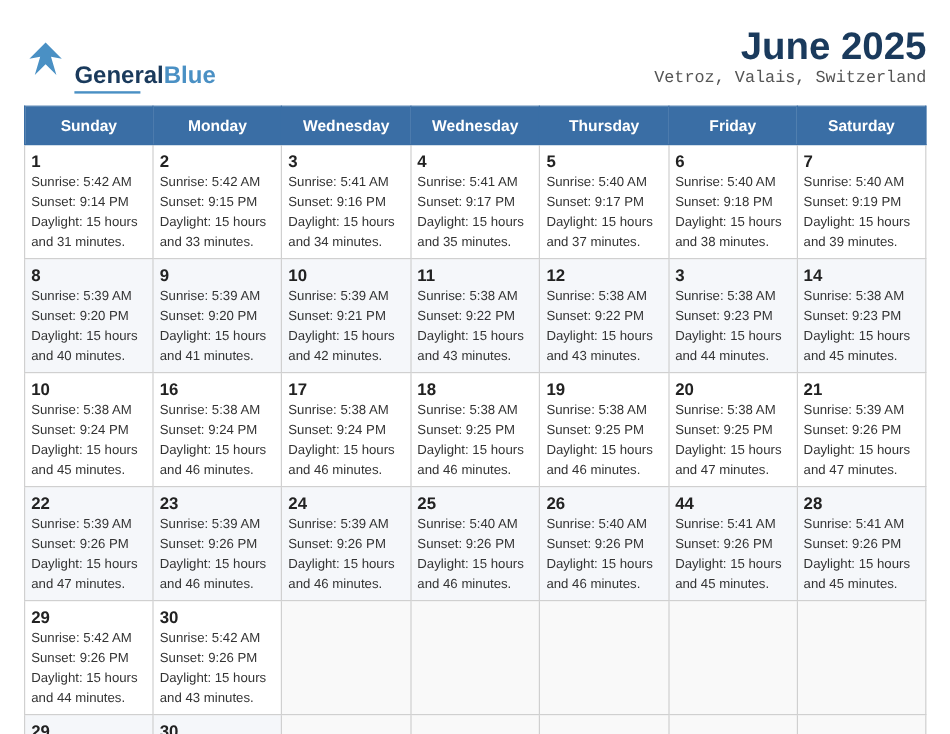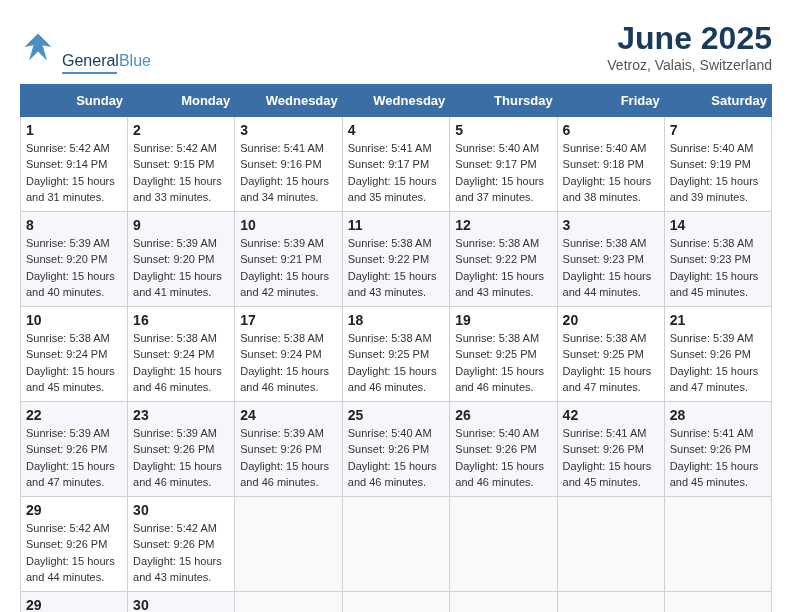--- a/index.html
+++ b/index.html
@@ -25,31 +25,32 @@
       text-align: right;
     }
     .month-title {
       font-size: 32px;
       font-weight: bold;
       color: #1a3a5c;
     }
     .location-title {
       font-size: 14px;
       color: #555;
+      font-family: Liberation Mono, monospace;
     }
     .calendar-table {
       width: 100%;
       border-collapse: collapse;
       font-size: 11px;
     }
     .calendar-table th {
       background: #3a6ea5;
       color: #fff;
       padding: 8px 4px;
-      text-align: right;
+      text-align: center;
       font-size: 13px;
       font-weight: bold;
       border: 1px solid #3a6ea5;
     }
     .calendar-table td {
       border: 1px solid #d0d0d0;
       vertical-align: top;
       padding: 5px 5px 5px 5px;
       min-height: 80px;
       width: 108px;
@@ -85,21 +86,21 @@
   </style>
 </head>
 <body>
 
 <div class="header-area">
   <div class="logo-container">
     <svg class="logo-icon" viewBox="0 0 40 40">
       <polygon points="20,5 35,20 25,18 30,35 20,25 10,35 15,18 5,20" fill="#4a90c4"></polygon>
     </svg>
     <div class="logo">
-      <div style="font-size:16px;font-weight:normal;color:#1a3a5c;line-height:1.1;margin-top:32px;">
+      <div style="font-size:20px;font-weight:bold;color:#1a3a5c;line-height:1.1;margin-top:32px;">
         <span>General</span><span style="color:#4a90c4">Blue</span>
       </div>
       <div style="height:2px;background:#4a90c4;width:55px;margin-top:2px;"></div>
     </div>
   </div>
   <div class="title-area">
     <div class="month-title">June 2025</div>
     <div class="location-title">Vetroz, Valais, Switzerland</div>
   </div>
 </div>
@@ -222,21 +223,21 @@
         </td>
         <td>
           <span class="day-number">25</span>
           <div class="day-info">Sunrise: 5:40 AM<br>Sunset: 9:26 PM<br>Daylight: 15 hours and 46 minutes.</div>
         </td>
         <td>
           <span class="day-number">26</span>
           <div class="day-info">Sunrise: 5:40 AM<br>Sunset: 9:26 PM<br>Daylight: 15 hours and 46 minutes.</div>
         </td>
         <td>
-          <span class="day-number">42</span>
+          <span class="day-number">44</span>
           <div class="day-info">Sunrise: 5:41 AM<br>Sunset: 9:26 PM<br>Daylight: 15 hours and 45 minutes.</div>
         </td>
         <td>
           <span class="day-number">28</span>
           <div class="day-info">Sunrise: 5:41 AM<br>Sunset: 9:26 PM<br>Daylight: 15 hours and 45 minutes.</div>
         </td>
       </tr>
       <tr>
         <td>
           <span class="day-number">29</span>

